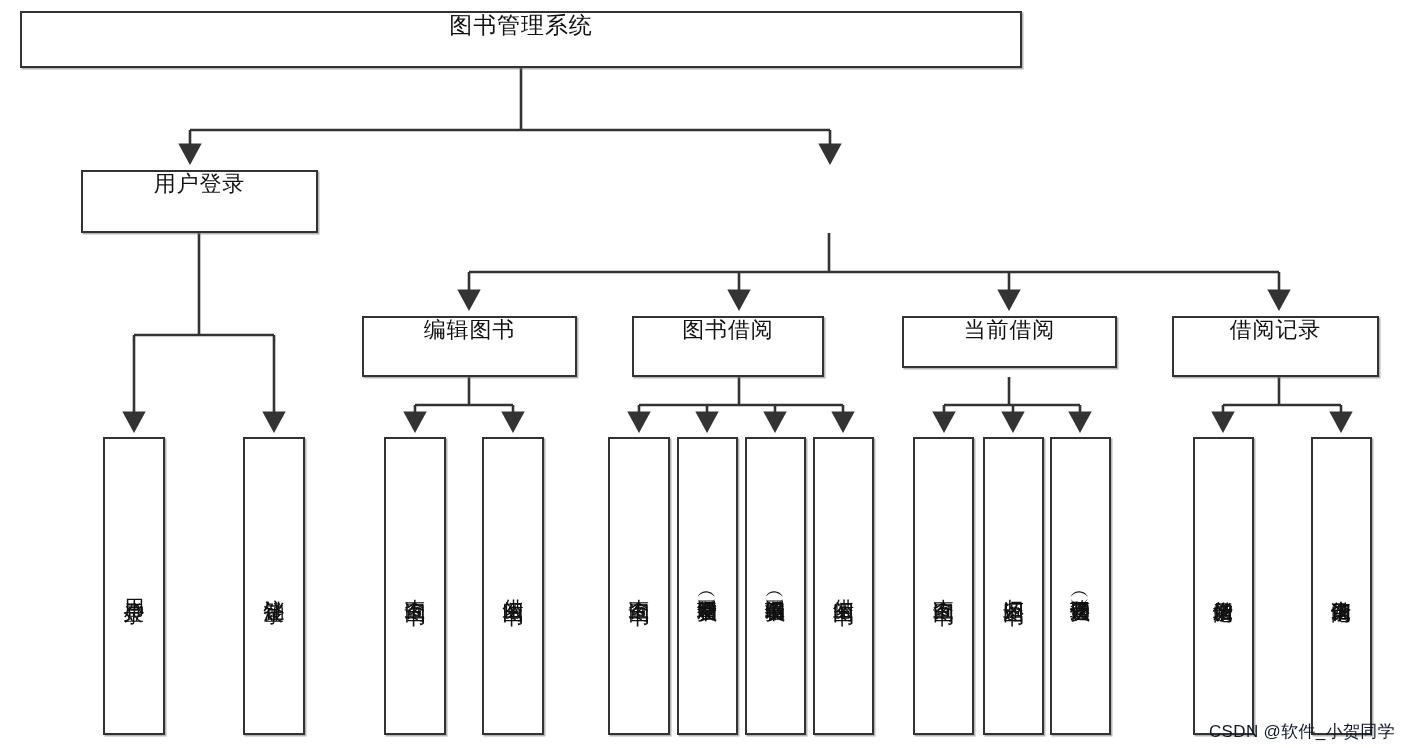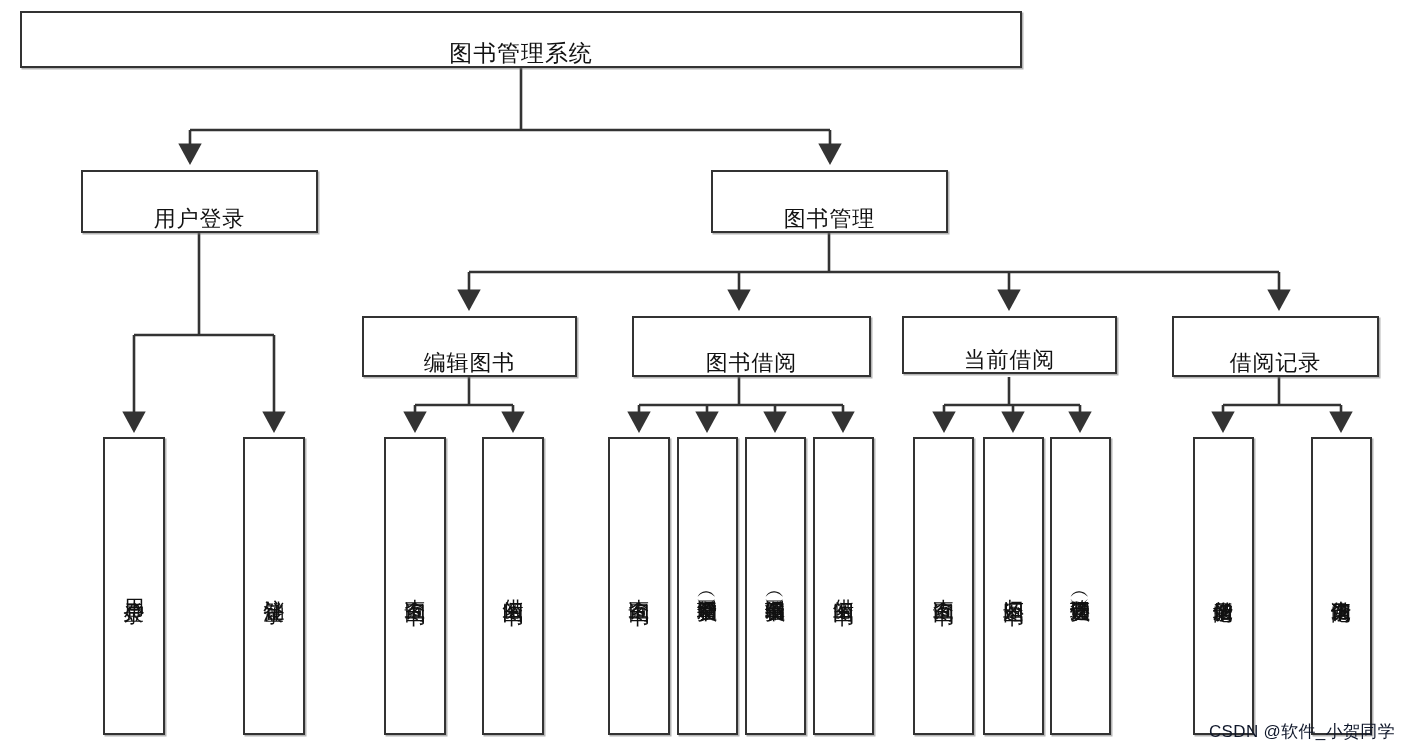--- a/index.html
+++ b/index.html
@@ -21,21 +21,21 @@
     width:1405px; height:747px;
     pointer-events:none;
   }
   .node{
     position:absolute;
     box-sizing:border-box;
     background:#ffffff;
     border:2px solid #333333;
     box-shadow:1.5px 1.5px 0 rgba(120,120,120,.55);
     display:flex;
-    align-items:flex-end;
+    align-items:flex-start;
     justify-content:center;
     z-index:2;
   }
   .node .label{
     display:block;
     letter-spacing:.04em;
     color:#111111;
     white-space:nowrap;
   }
   
@@ -132,31 +132,28 @@
     </g>
   </svg>
 
   <div class="node h root" style="left:20px; top:11px; width:1002px; height:57px;">
     <span class="label">图书管理系统</span>
   </div>
 
   <div class="node h" style="left:81px; top:170px; width:237px; height:63px;">
     <span class="label">用户登录</span>
   </div>
-  <div class="node h" style="left:711px; top:170px; width:237px; height:63px;">
-    <span class="label">图书管理</span>
-  </div>
 
   <div class="node h" style="left:362px; top:316px; width:215px; height:61px;">
     <span class="label">编辑图书</span>
   </div>
-  <div class="node h" style="left:632px; top:316px; width:239px; height:61px;">
+  <div class="node h" style="left:632px; top:316px; width:192px; height:61px;">
     <span class="label">图书借阅</span>
   </div>
-  <div class="node h" style="left:902px; top:316px; width:215px; height:58px;">
+  <div class="node h" style="left:902px; top:316px; width:215px; height:52px;">
     <span class="label">当前借阅</span>
   </div>
   <div class="node h" style="left:1172px; top:316px; width:207px; height:61px;">
     <span class="label">借阅记录</span>
   </div>
 
   <div class="node v" style="left:103px; top:437px; width:62px; height:298px;">
     <span class="label">用户登录</span>
   </div>
   <div class="node v" style="left:243px; top:437px; width:62px; height:298px;">

